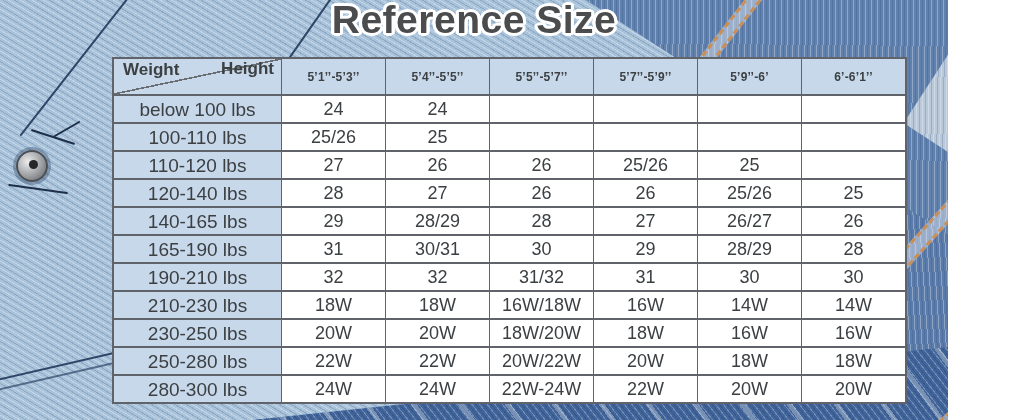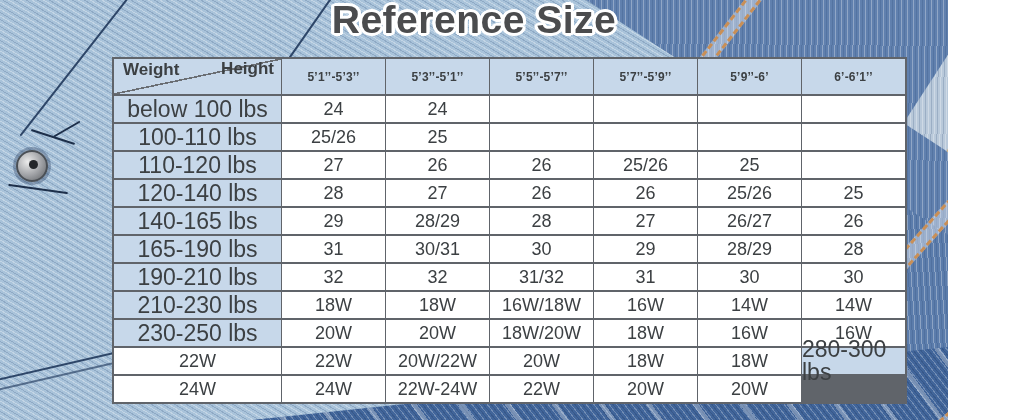--- a/index.html
+++ b/index.html
@@ -97,21 +97,21 @@
     grid-template-rows:35px repeat(11, 26px);
     column-gap:1px; row-gap:2px;
     background:#60646a;
     border:2px solid #60646a;
   }
   .cell{
     display:flex; align-items:center; justify-content:center;
     background:#ffffff; color:#3c4043; font-size:18px; line-height:1;
   }
   .hdr{background:#c7d8ea; font-weight:bold; font-size:12px; letter-spacing:0.2px;}
-  .weight{background:#c7d8ea; font-size:23px;}
+  .weight{background:#c7d8ea; font-size:19px;}
   .corner{
     position:relative; background-color:#c7d8ea;
     background-image:linear-gradient(to bottom right,
       transparent calc(50% - 0.8px), #6a6e73 calc(50% - 0.8px),
       #6a6e73 calc(50% + 0.8px), transparent calc(50% + 0.8px));
   }
   .corner .top-label{
     position:absolute; top:1px; right:7px;
     font-weight:bold; font-size:17px; color:#3c4043;
   }
@@ -149,21 +149,21 @@
   </div>
 
   <div class="title">Reference Size</div>
 
   <div class="size-table">
     <div class="cell corner">
       <span class="top-label">Height</span>
       <span class="bottom-label">Weight</span>
     </div>
     <div class="cell hdr">5’1’’-5’3’’</div>
-    <div class="cell hdr">5’3’’-5’1’’</div>
+    <div class="cell hdr">5’4’’-5’5’’</div>
     <div class="cell hdr">5’5’’-5’7’’</div>
     <div class="cell hdr">5’7’’-5’9’’</div>
     <div class="cell hdr">5’9’’-6’</div>
     <div class="cell hdr">6’-6’1’’</div>
 
   <div class="cell weight">below 100 lbs</div>
       <div class="cell val">24</div>
       <div class="cell val">24</div>
       <div class="cell val"></div>
       <div class="cell val"></div>
@@ -218,20 +218,21 @@
       <div class="cell val">16W</div>
       <div class="cell val">14W</div>
       <div class="cell val">14W</div>
       <div class="cell weight">230-250 lbs</div>
       <div class="cell val">20W</div>
       <div class="cell val">20W</div>
       <div class="cell val">18W/20W</div>
       <div class="cell val">18W</div>
       <div class="cell val">16W</div>
       <div class="cell val">16W</div>
+      <div class="cell weight">250-280 lbs</div>
       <div class="cell val">22W</div>
       <div class="cell val">22W</div>
       <div class="cell val">20W/22W</div>
       <div class="cell val">20W</div>
       <div class="cell val">18W</div>
       <div class="cell val">18W</div>
       <div class="cell weight">280-300 lbs</div>
       <div class="cell val">24W</div>
       <div class="cell val">24W</div>
       <div class="cell val">22W-24W</div>

